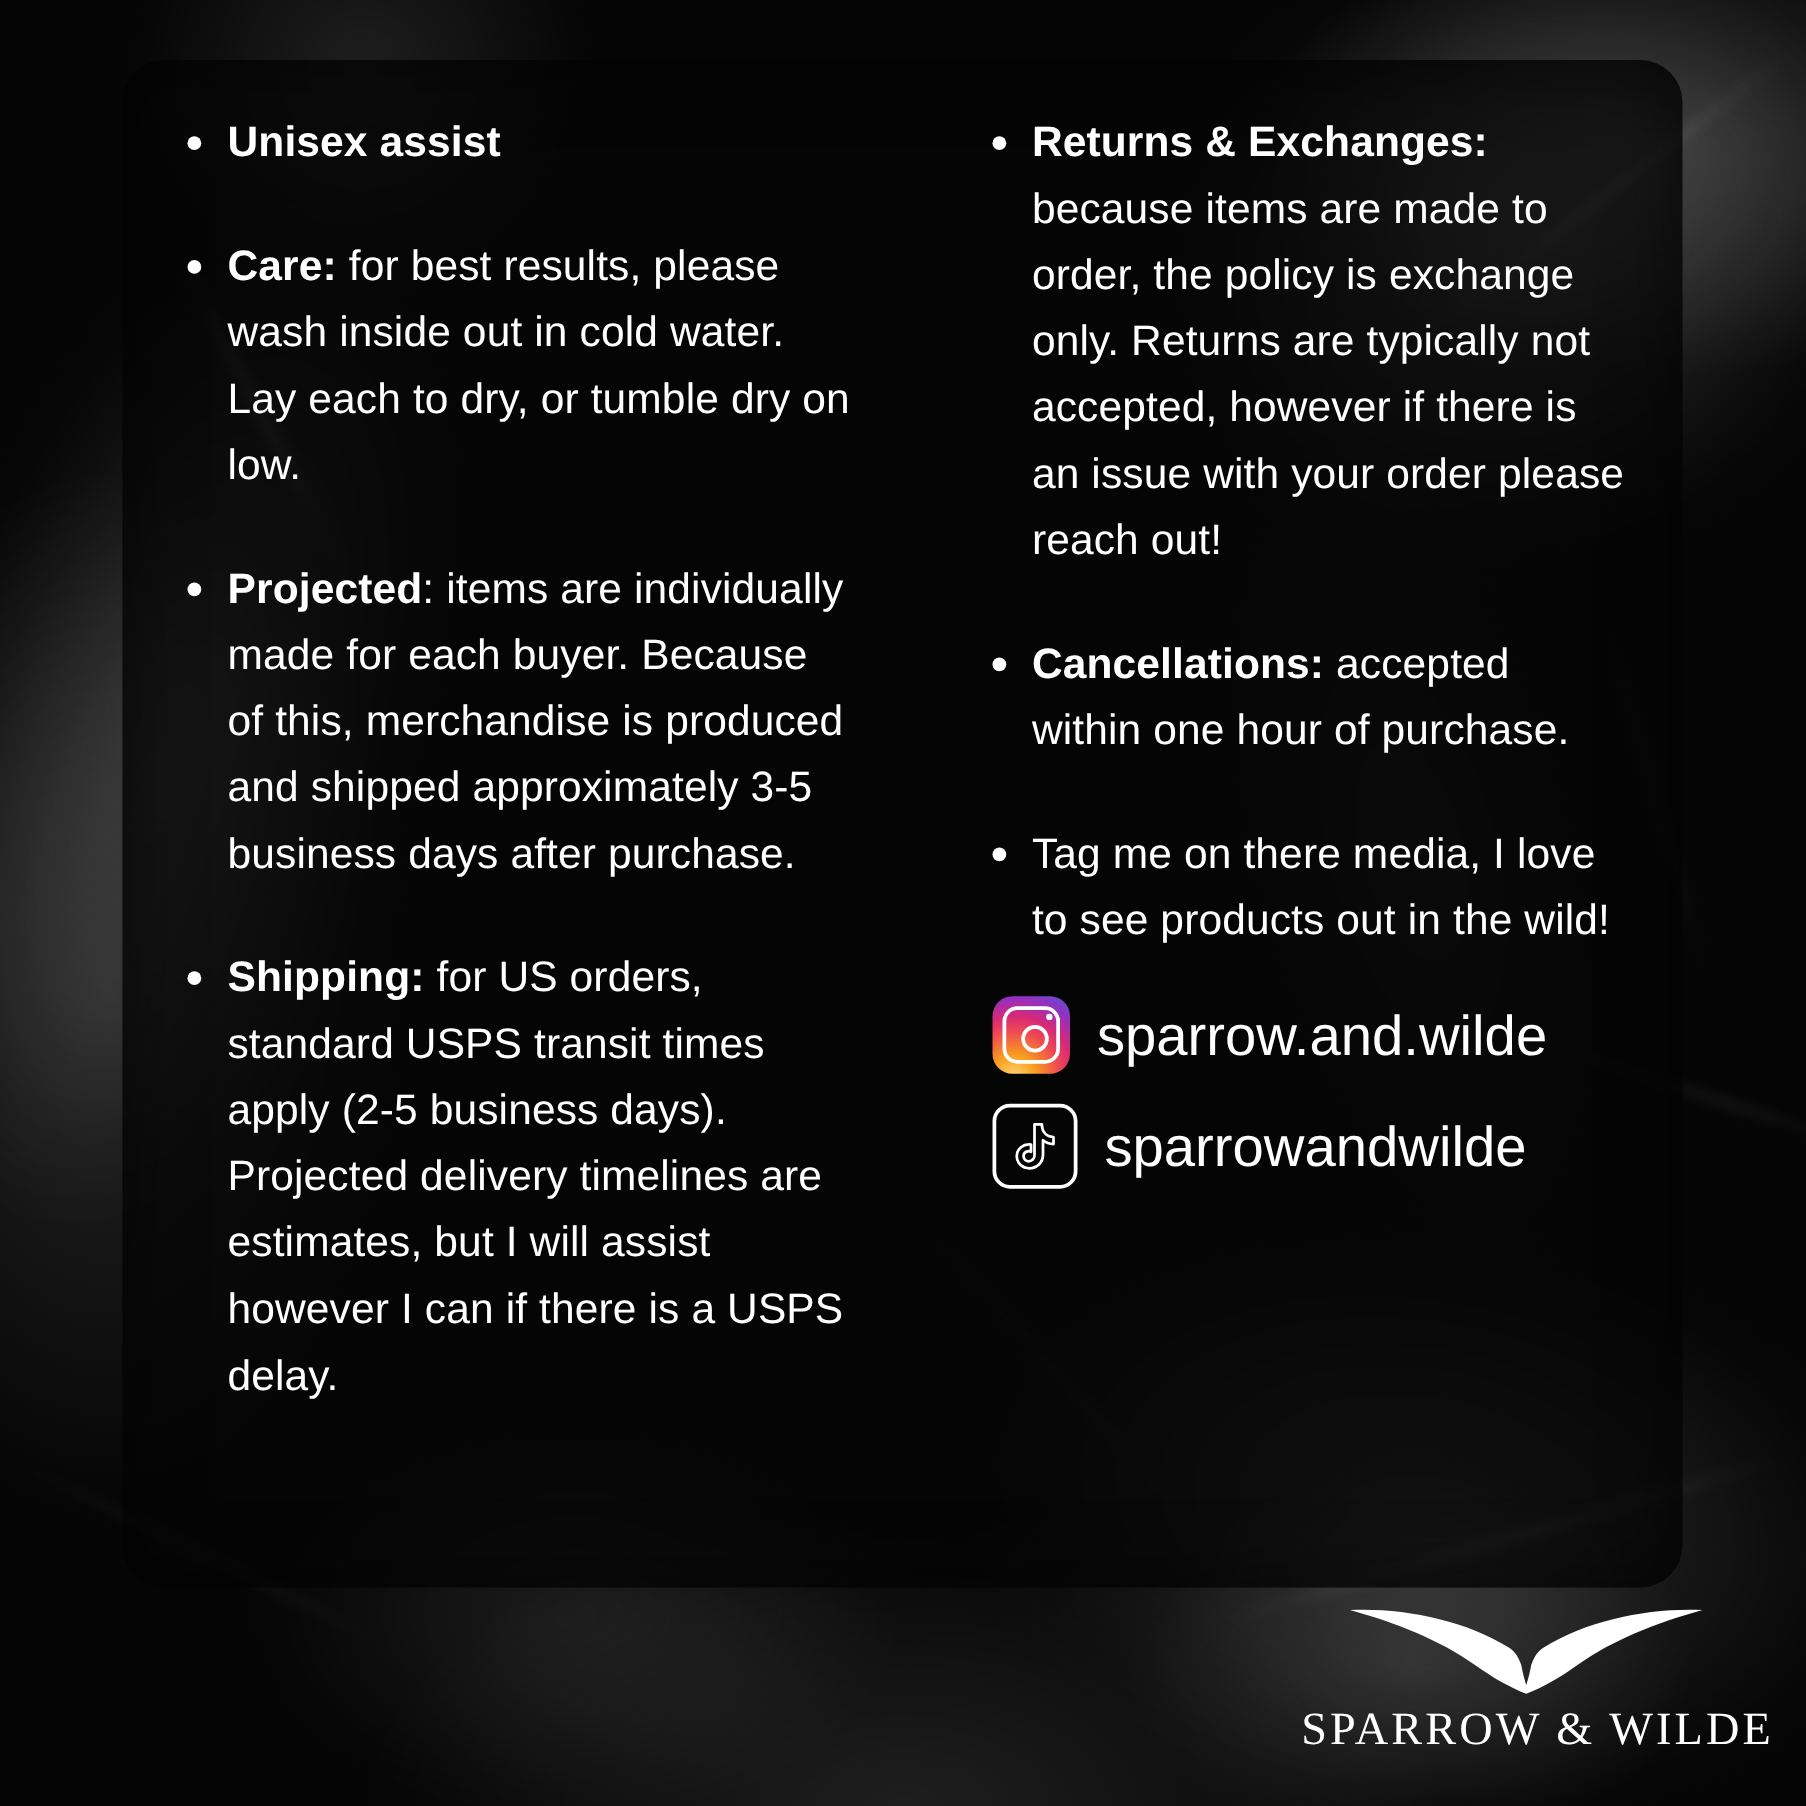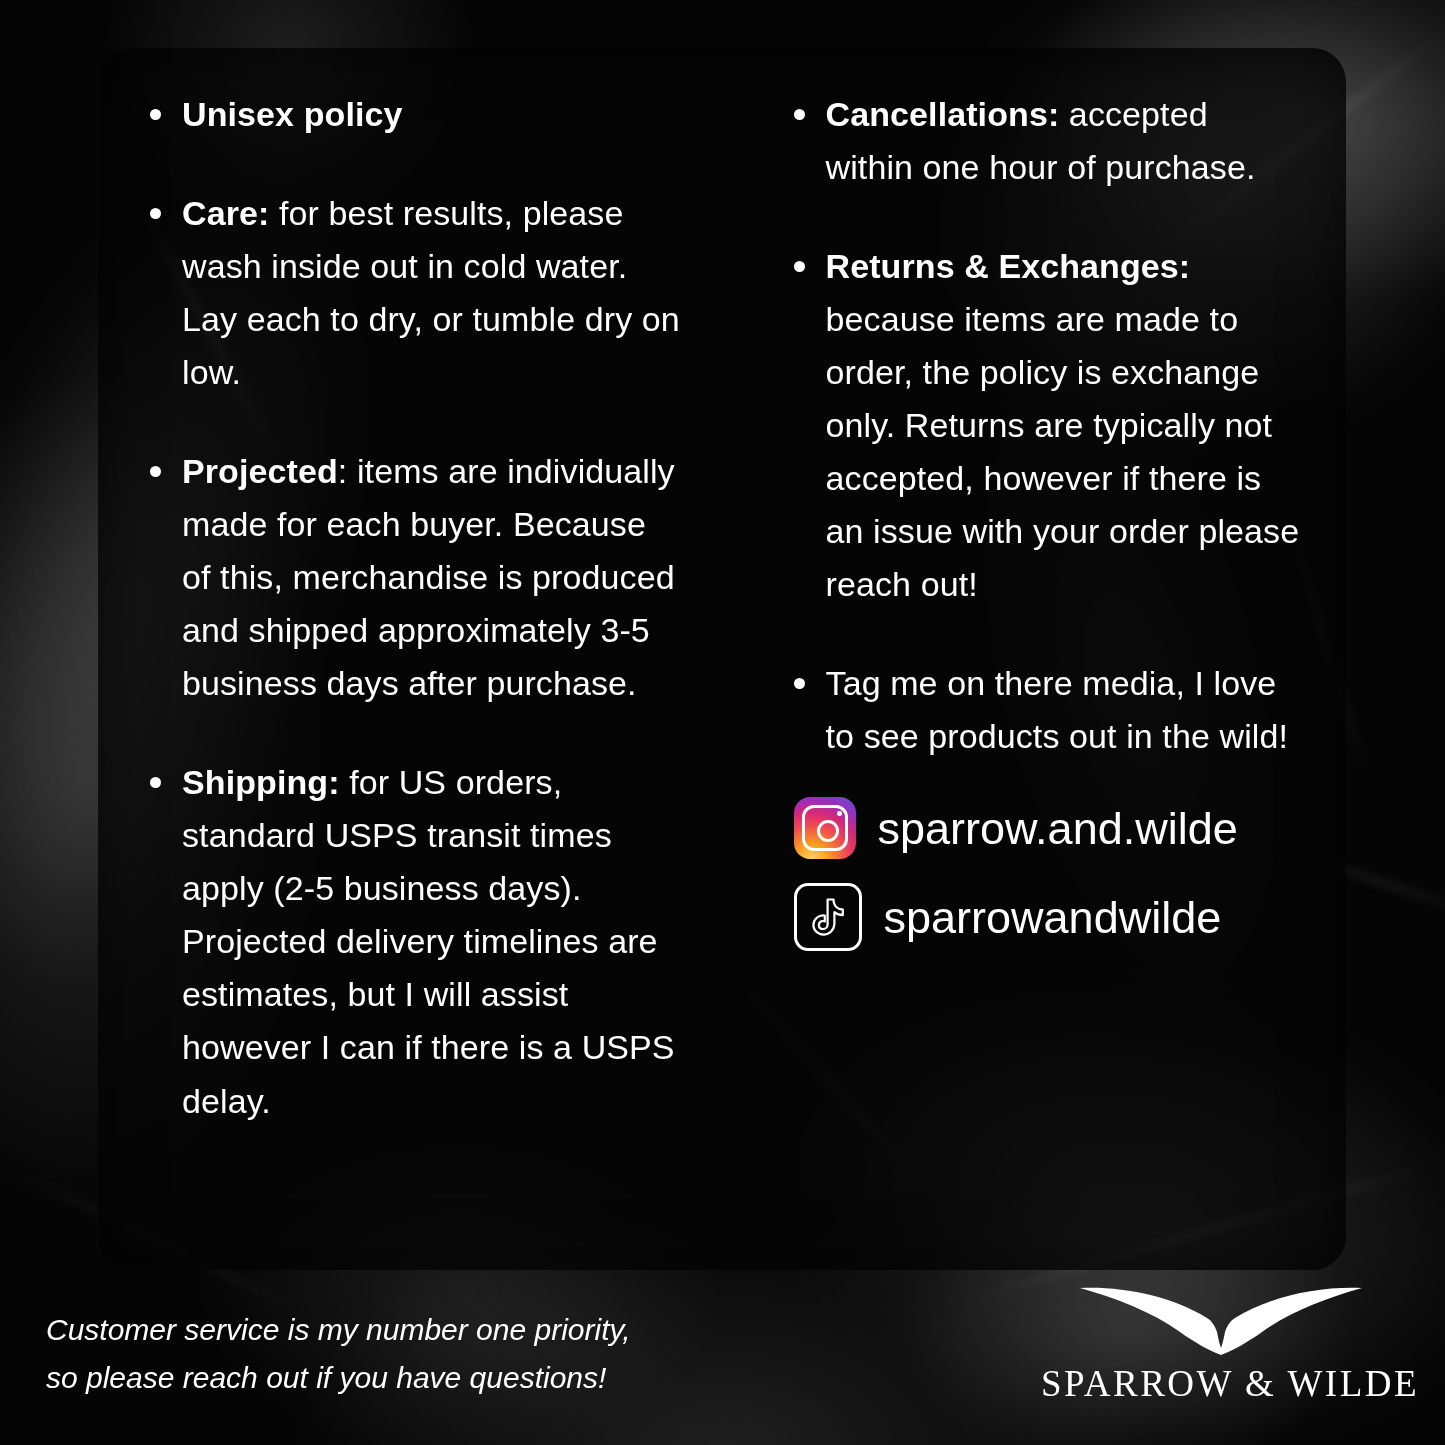--- a/index.html
+++ b/index.html
@@ -211,41 +211,41 @@
   <div class="streak t4"></div>
   <div class="streak t5"></div>
   <div class="streak t6"></div>
   <div class="streak t7"></div>
 
   <div class="card">
 
     <div class="col col-left">
       <ul class="bullets">
         <li>
-          <span class="lead">Unisex policy</span><span></span>
+          <span class="lead">Unisex assist</span><span></span>
         </li>
         <li>
           <span class="lead">Care:</span><span> for best results, please wash inside out in cold water. Lay each to dry, or tumble dry on low.</span>
         </li>
         <li>
           <span class="lead">Projected</span><span>: items are individually made for each buyer. Because of this, merchandise is produced and shipped approximately 3-5 business days after purchase.</span>
         </li>
         <li>
           <span class="lead">Shipping:</span><span> for US orders, standard USPS transit times apply (2-5 business days). Projected delivery timelines are estimates, but I will assist however I can if there is a USPS delay.</span>
         </li>
       </ul>
     </div>
 
     <div class="col col-right">
       <ul class="bullets">
         <li>
+          <span class="lead">Returns &amp; Exchanges:</span><span> because items are made to order, the policy is exchange only. Returns are typically not accepted, however if there is an issue with your order please reach out!</span>
+        </li>
+        <li>
           <span class="lead">Cancellations:</span><span> accepted within one hour of purchase.</span>
-        </li>
-        <li>
-          <span class="lead">Returns &amp; Exchanges:</span><span> because items are made to order, the policy is exchange only. Returns are typically not accepted, however if there is an issue with your order please reach out!</span>
         </li>
         <li>
           <span class="lead"></span><span>Tag me on there media, I love to see products out in the wild!</span>
         </li>
       </ul>
 
       <div class="social-row">
         <span class="ig-icon">
           <span class="ig-inner"></span>
         </span>
@@ -257,24 +257,20 @@
           <svg width="34" height="38" viewBox="0 0 34 38" aria-hidden="true">
             <path d="M22.5 1.5 C22.5 7.5 26.2 11.2 31.8 11.6 L31.8 17.2 C28.6 17.2 25.6 16.1 23.4 14.2 L23.4 25.6 C23.4 32.1 18.4 36.6 12.4 36.6 C6.9 36.6 2.4 32.4 2.4 27.0 C2.4 21.1 7.6 16.7 13.8 17.6 L13.8 23.4 C12.9 23.0 11.9 22.9 11.0 23.1 C9.0 23.6 7.7 25.3 7.9 27.3 C8.1 29.4 9.9 31.0 12.0 31.0 C14.5 31.0 16.6 29.0 16.6 26.4 L16.6 1.5 Z" fill="none" stroke="#ffffff" stroke-width="2.2" stroke-linejoin="round"></path>
           </svg>
         </span>
         <span class="social-handle">sparrowandwilde</span>
       </div>
     </div>
 
   </div>
 
-  <div class="footer-note">
-    <div>Customer service is my number one priority,</div>
-    <div>so please reach out if you have questions!</div>
-  </div>
 
   <div class="brand">
     <svg class="brand-mark" width="290" height="74" viewBox="0 0 290 74" aria-hidden="true">
       <path d="M4 6 C46 4 96 14 131 36 C136 39 139 44 141 50 C142 55 143 60 145 66 C147 60 148 55 149 50 C151 44 154 39 159 36 C194 14 244 4 286 6 C250 16 214 30 186 50 C172 60 158 68 145 73 C132 68 118 60 104 50 C76 30 40 16 4 6 Z" fill="#ffffff"></path>
     </svg>
     <div class="brand-name">SPARROW &amp; WILDE</div>
   </div>
 
 </div>
 

